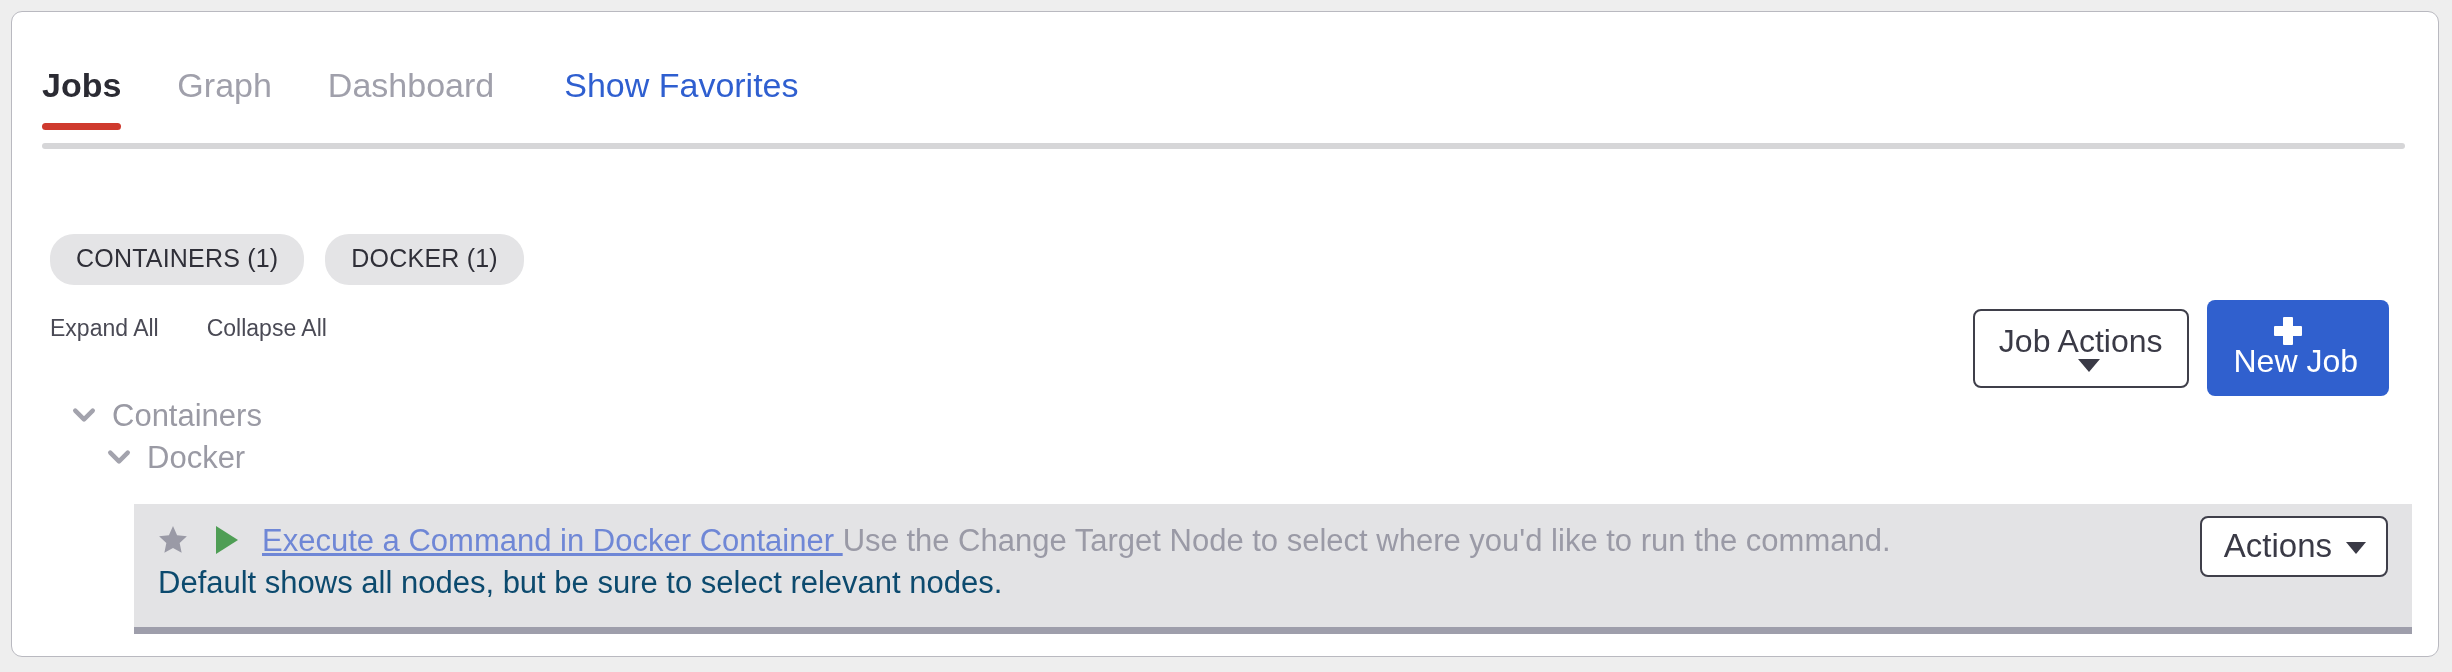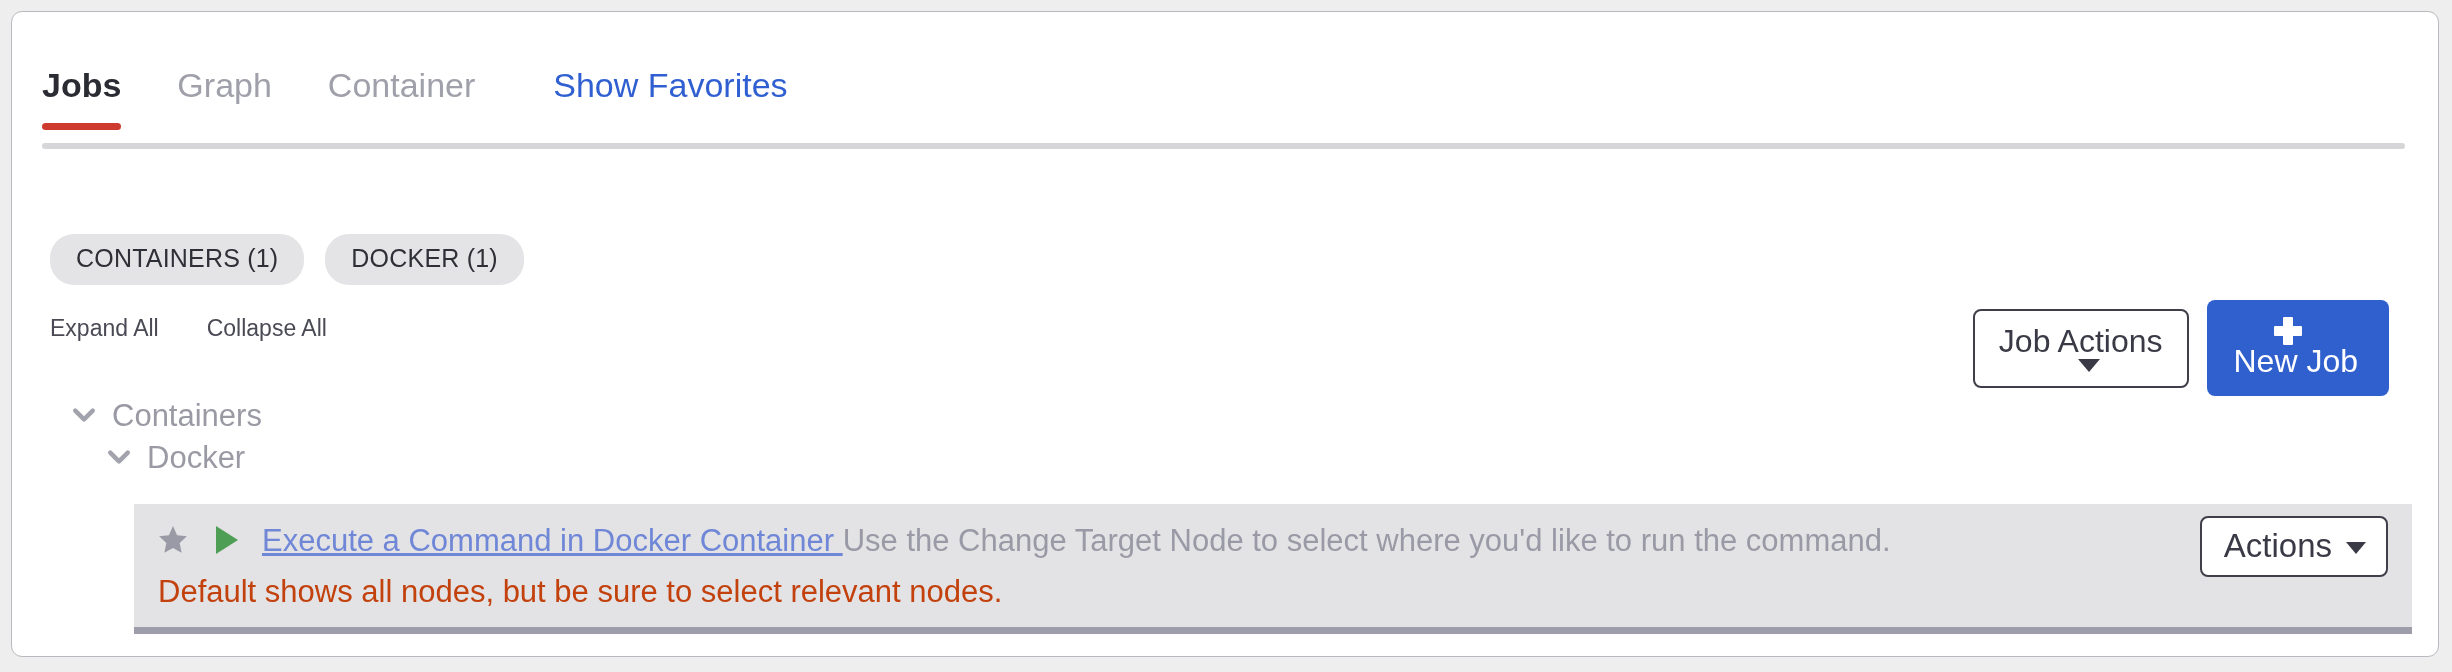--- a/index.html
+++ b/index.html
@@ -76,21 +76,21 @@
     bottom: 0;
     height: 7px;
     border-radius: 4px;
     background: #cf3a2e;
   }
   .fav-link {
     font-size: 34px;
     line-height: 34px;
     color: #2f5fd0;
     padding: 0 0 28px 0;
-    margin-left: 22px;
+    margin-left: 14px;
     white-space: nowrap;
     cursor: pointer;
   }
   .tabs-rule {
     position: absolute;
     left: 30px;
     top: 131px;
     width: 2363px;
     height: 6px;
     background: #d6d6d8;
@@ -281,22 +281,22 @@
   .job-desc {
     font-size: 31px;
     line-height: 31px;
     color: #9a9aa6;
     vertical-align: middle;
     white-space: nowrap;
   }
   .job-desc2 {
     font-size: 31px;
     line-height: 31px;
-    color: #c2410c;
-    margin-top: 19px;
+    color: #0c4a6e;
+    margin-top: 10px;
     margin-left: 2px;
     white-space: nowrap;
   }
   .actions-btn {
     position: absolute;
     right: 24px;
     top: 12px;
     font-size: 33px;
     line-height: 29px;
     background: #ffffff;
@@ -326,21 +326,21 @@
     <div class="tabs-wrap">
       <div class="tabs">
         <div class="tab active">
           <span>Jobs</span>
           <span class="tab-underline"></span>
         </div>
         <div class="tab inactive">
           <span>Graph</span>
         </div>
         <div class="tab inactive">
-          <span>Container</span>
+          <span>Dashboard</span>
         </div>
         <div class="fav-link">Show Favorites</div>
       </div>
       <div class="tabs-rule"></div>
     </div>
 
     <div class="chips">
       <div class="chip">CONTAINERS (1)</div>
       <div class="chip">DOCKER (1)</div>
     </div>

